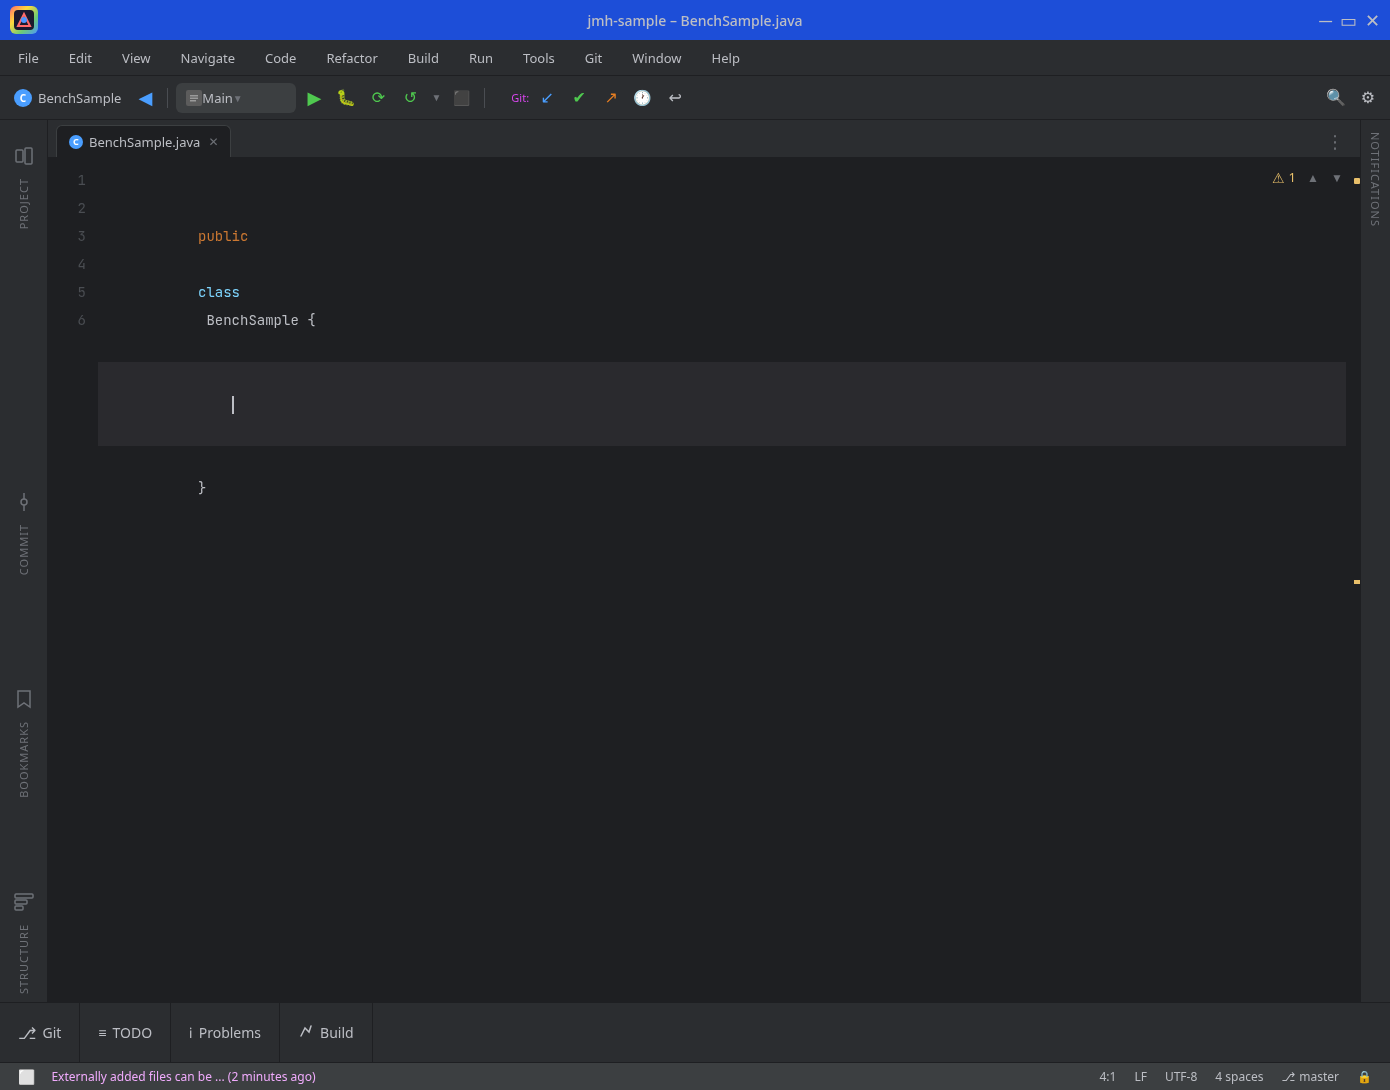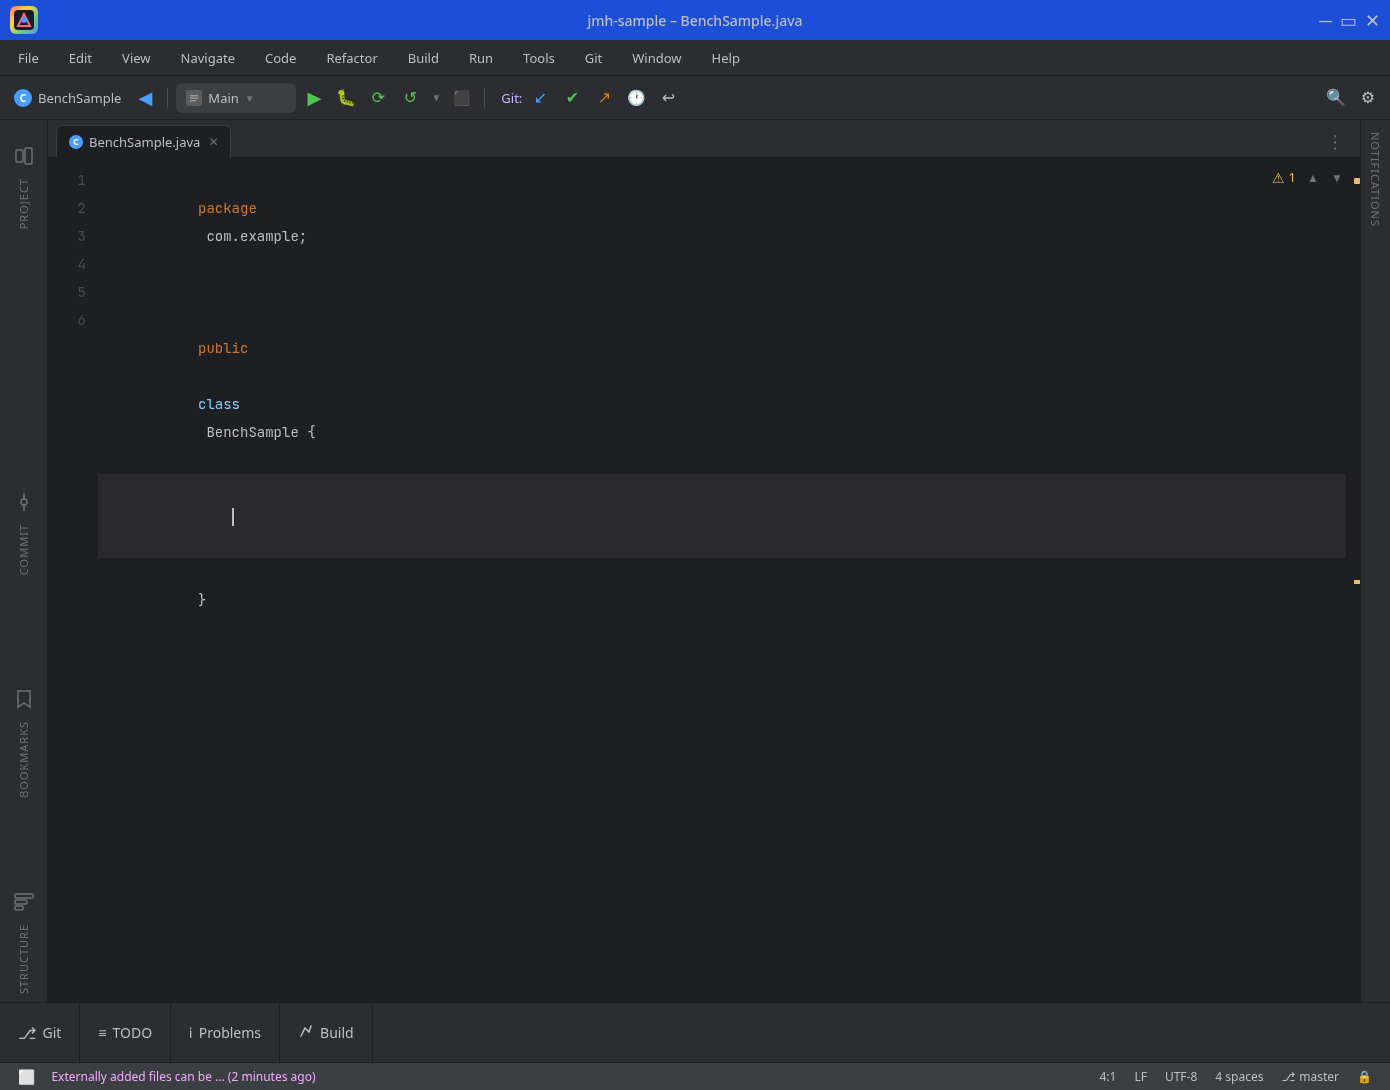--- a/index.html
+++ b/index.html
@@ -103,38 +103,37 @@
       height: 20px;
       background: #4a4d52;
       margin: 0 4px;
     }
     .run-config {
       display: flex;
       align-items: center;
       background: #3c3f41;
       border-radius: 6px;
       padding: 4px 10px;
-      gap: 6px;
       cursor: pointer;
       min-width: 120px;
       height: 30px;
     }
     .run-config-icon {
       width: 16px;
       height: 16px;
       background: #5c5c5c;
       border-radius: 2px;
       display: flex;
       align-items: center;
       justify-content: center;
     }
     .run-btn { color: #4fc84f; font-size: 18px; }
     .debug-btn { color: #e67e22; font-size: 18px; }
     .stop-btn { color: #e74c3c; font-size: 14px; }
-    .git-label { color: #c4b5fd; font-size: 13px; margin-left: 8px; }
+    .git-label { color: #d946ef; font-size: 11px; margin-left: 18px; }
     .git-push { color: #4a9eff; font-size: 16px; }
     .git-check { color: #4fc84f; font-size: 16px; }
     .git-arrow { color: #e67e22; font-size: 16px; }
     .toolbar-right { margin-left: auto; display: flex; gap: 4px; }
 
     
     .main-area {
       display: flex;
       flex: 1;
       overflow: hidden;
@@ -570,24 +569,20 @@
       <div class="line-numbers">
         <div>1</div>
         <div>2</div>
         <div>3</div>
         <div>4</div>
         <div>5</div>
         <div>6</div>
       </div>
       <div class="code-content">
 
-        <div class="code-line">
-          <span class="kw-package">package</span>
-          <span class="text-pkg"> com.example;</span>
-        </div>
 
         <div class="code-line"></div>
 
         <div class="code-line">
           <span class="kw-public">public</span>
           <span class="text-normal"> </span>
           <span class="kw-class">class</span>
           <span class="text-normal"> BenchSample {</span>
         </div>
 

